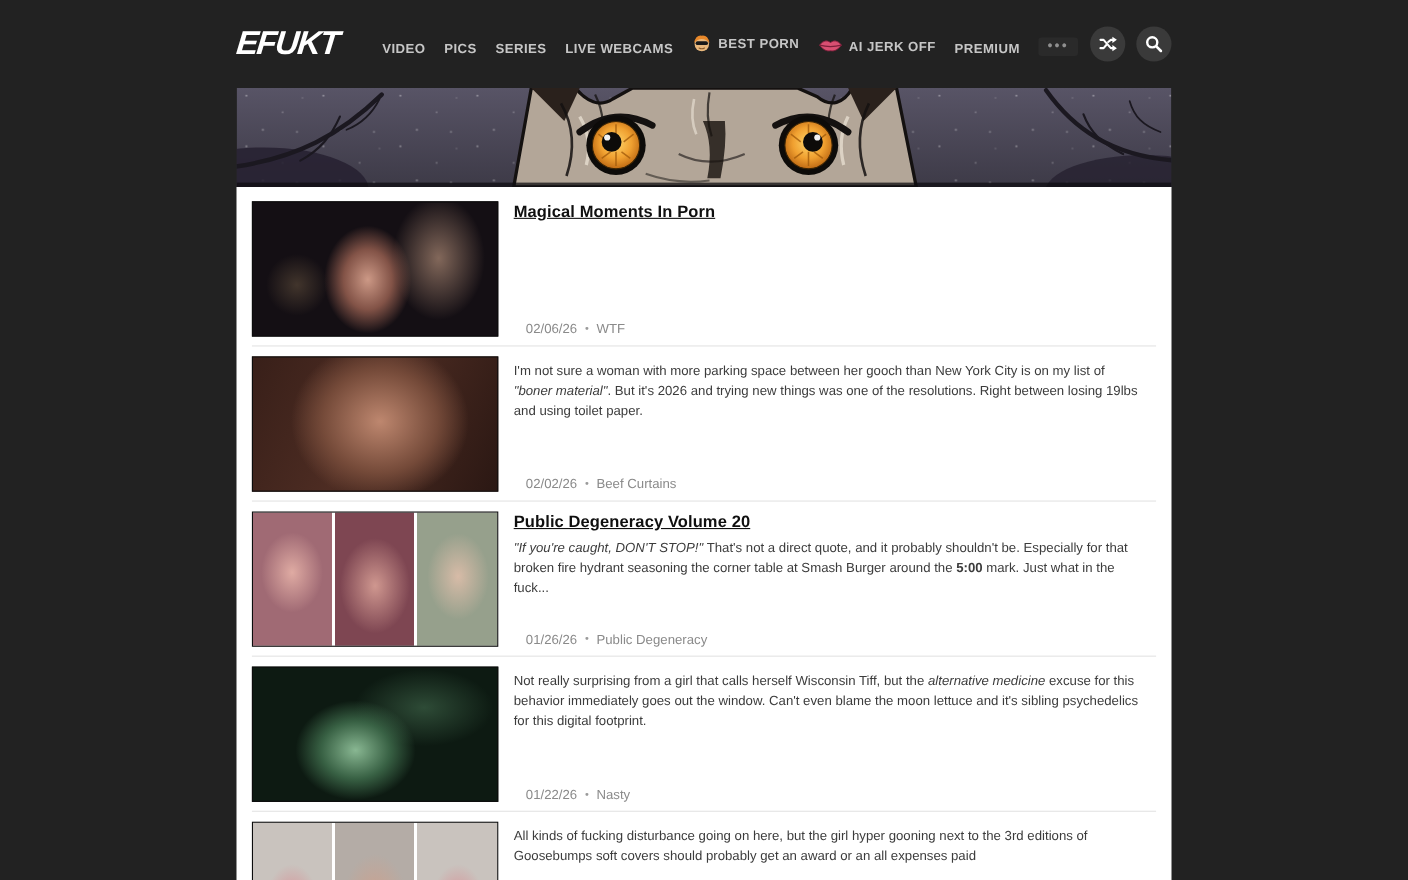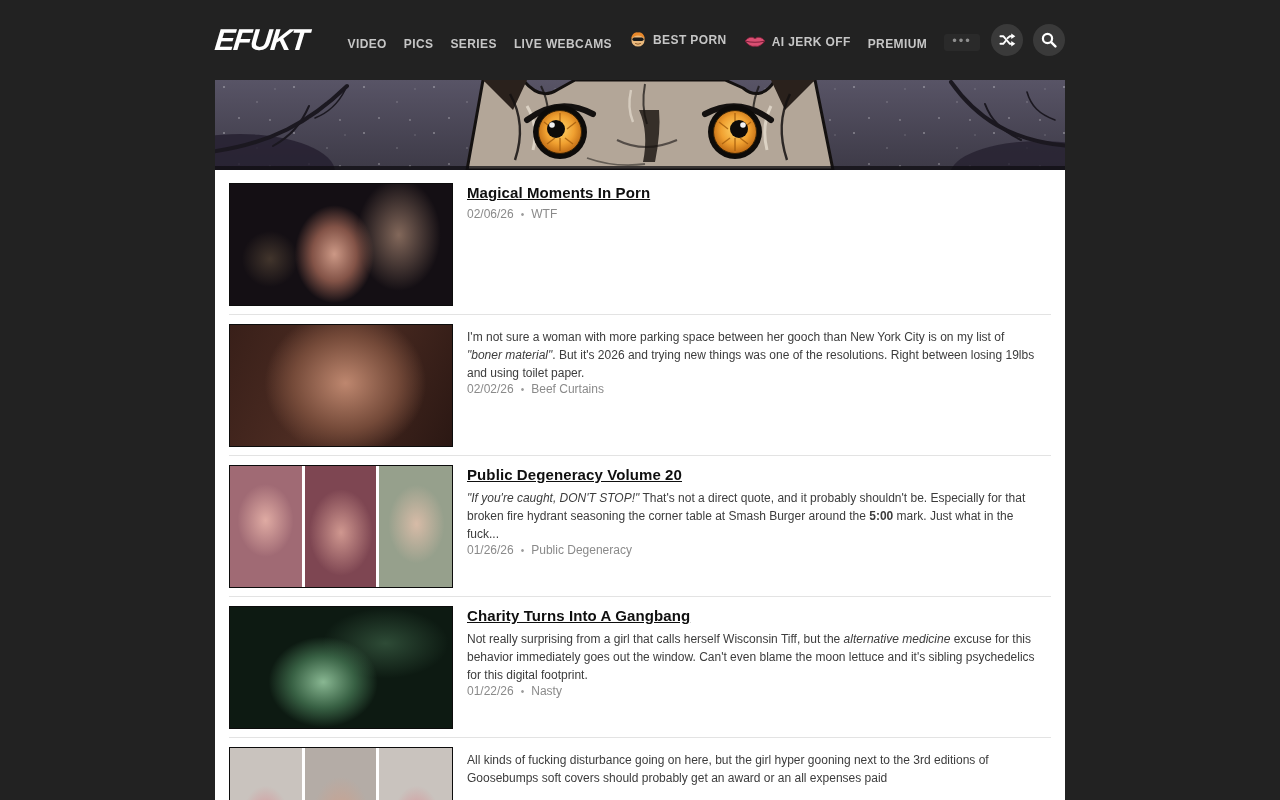--- a/index.html
+++ b/index.html
@@ -50,27 +50,27 @@
   .thumb-4 { background:
       radial-gradient(70px 58px at 42% 62%, rgba(150,200,160,.9) 0%, rgba(70,120,84,.75) 45%, rgba(16,34,24,0) 78%),
       radial-gradient(90px 50px at 70% 30%, rgba(60,96,70,.7) 0%, rgba(10,24,16,0) 70%),
       #0d1a12; }
   .thumb-5 { background:
       radial-gradient(34px 50px at 16% 60%, rgba(216,140,146,.95) 0%, rgba(190,120,120,0) 70%),
       radial-gradient(40px 58px at 50% 58%, rgba(206,160,140,.95) 0%, rgba(150,110,100,0) 72%),
       radial-gradient(34px 50px at 84% 60%, rgba(216,140,146,.95) 0%, rgba(190,120,120,0) 70%),
       linear-gradient(90deg, #c9c3be 0%, #c9c3be 32.4%, #ffffff 32.4%, #ffffff 33.6%, #b4aca6 33.6%, #b4aca6 65.8%, #ffffff 65.8%, #ffffff 67%, #c9c3be 67%, #c9c3be 100%); }
 
-  .entry-body { flex:1; display:flex; flex-direction:column; justify-content:flex-start; min-height:123px; }
+  .entry-body { flex:1; display:flex; flex-direction:column; justify-content:space-between; min-height:123px; }
   .entry-title { font-size:15px; line-height:20px; }
   .entry-title a { color:#0f0f0f; font-weight:700; text-decoration:underline; letter-spacing:.1px; }
   .desc { margin-top:4px; font-size:12px; line-height:18px; color:#3c3c3c; max-width:575px; }
   .desc .it { font-style:italic; }
   .desc .b  { font-weight:700; }
-  .meta { font-size:12px; color:#8a8a8a; display:flex; align-items:center; gap:7px; }
+  .meta { font-size:12px; color:#8a8a8a; display:flex; align-items:center; gap:7px;margin-left:11px; }
   .meta a { color:#8a8a8a; text-decoration:none; }
   .meta .dot { font-size:10px; color:#9a9a9a; }
 </style>
 </head>
 <body>
 
 <header class="header col">
   <a href="#" class="logo">EFUKT</a>
 
   <nav class="nav">
@@ -252,21 +252,20 @@
         <span class="dot">•</span>
         <a href="#">Public Degeneracy</a>
       </div>
     </div>
   </article>
 
   <article class="entry">
     <a href="#" class="thumb thumb-4"></a>
     <div class="entry-body">
       <div>
-        <h2 class="entry-title"><a href="#">Charity Turns Into A Gangbang</a></h2>
         <p class="desc"><span>Not really surprising from a girl that calls herself Wisconsin Tiff, but the </span><span class="it">alternative medicine</span><span> excuse for this behavior immediately goes out the window. Can't even blame the moon lettuce and it's sibling psychedelics for this digital footprint.</span></p>
       </div>
       <div class="meta">
         <span>01/22/26</span>
         <span class="dot">•</span>
         <a href="#">Nasty</a>
       </div>
     </div>
   </article>
 

